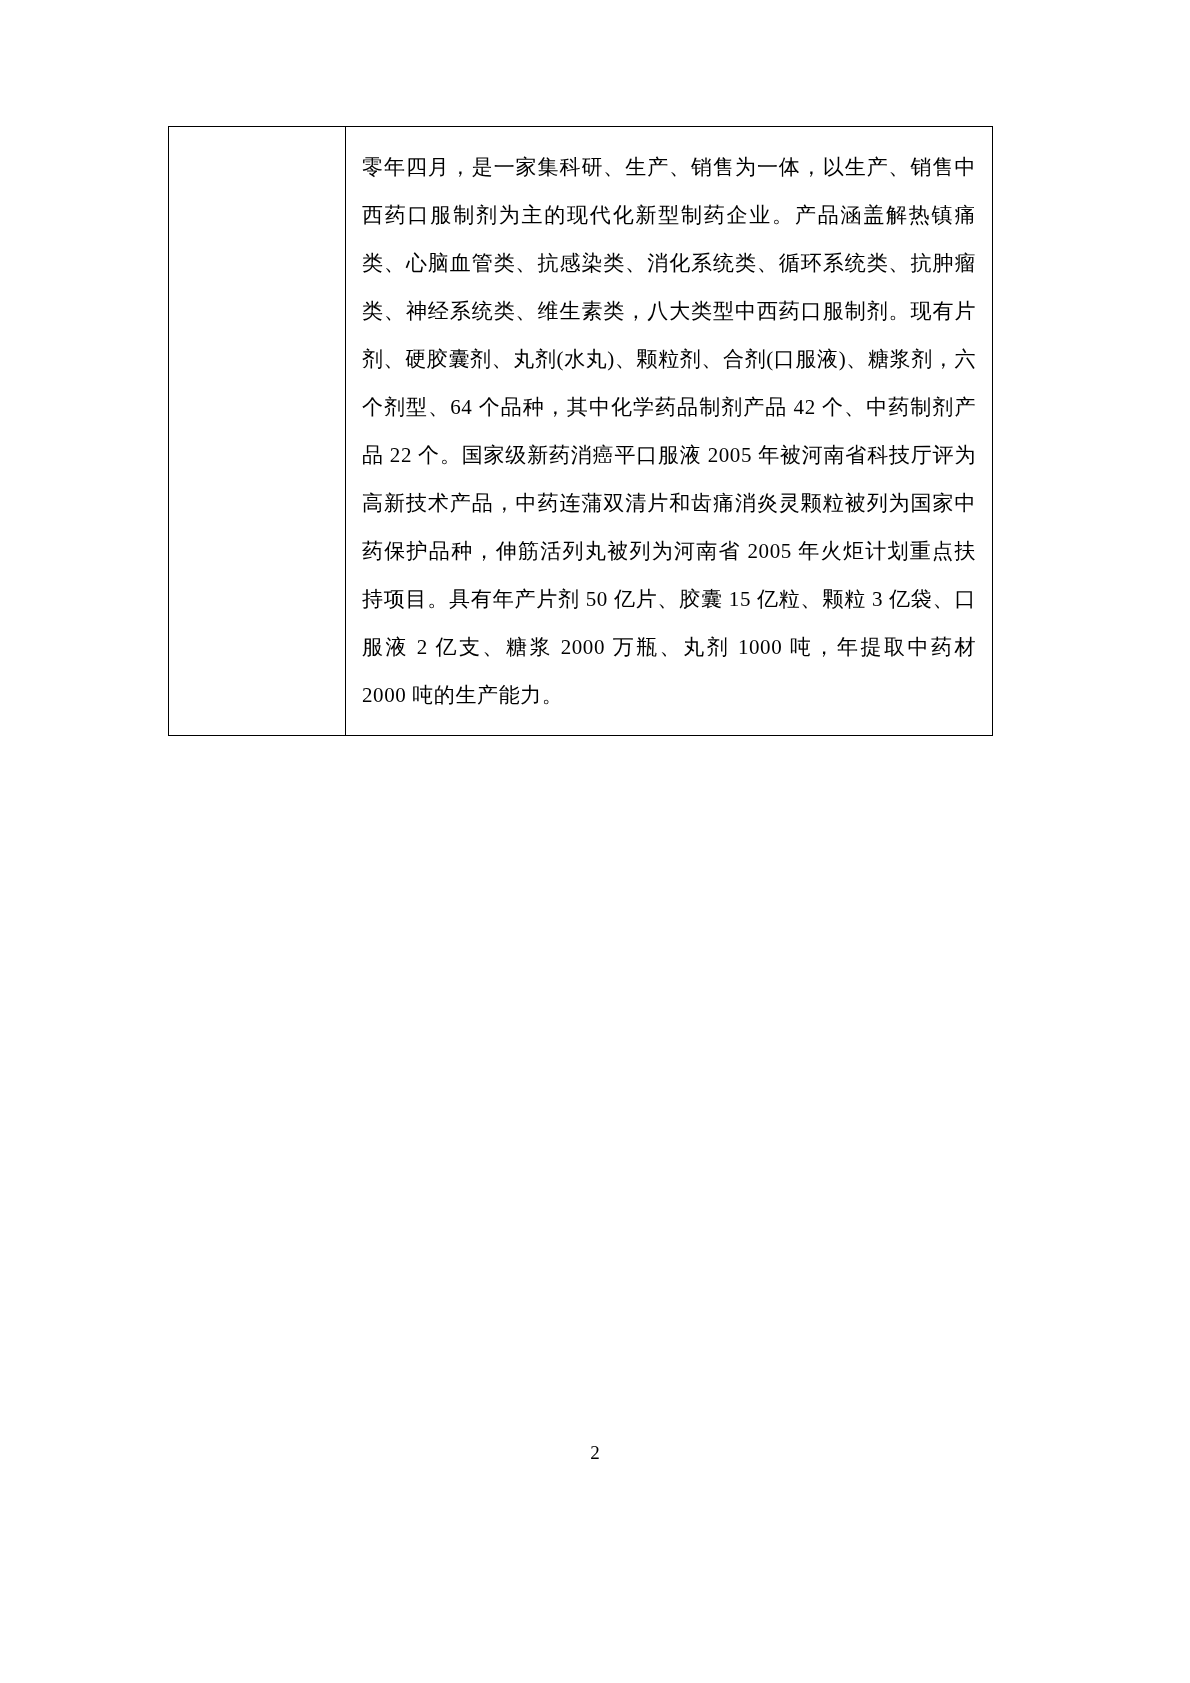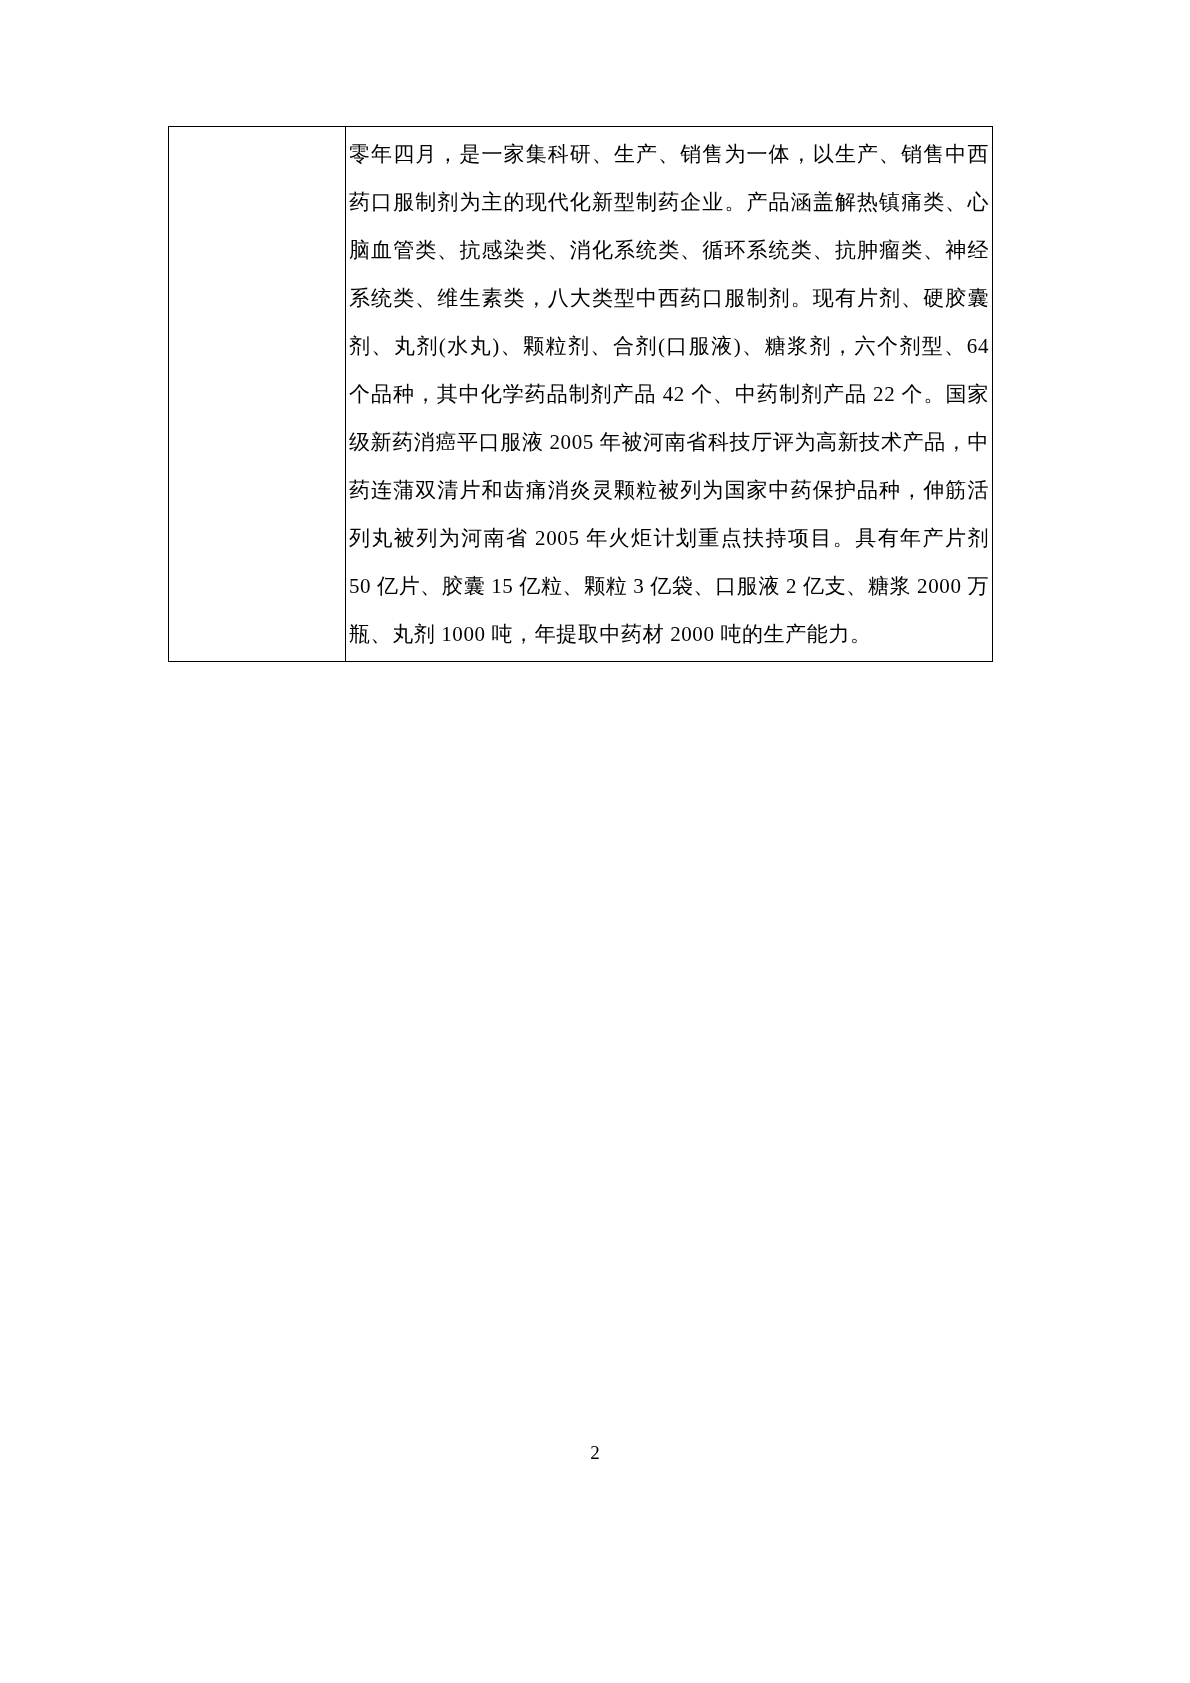--- a/index.html
+++ b/index.html
@@ -47,21 +47,21 @@
   }
 
   .body-text {
     font-family: "Liberation Serif", "DejaVu Serif", serif;
     font-size: 21px;
     line-height: 48px;
     text-align: justify;
     text-justify: inter-ideograph;
     letter-spacing: 0.6px;
     color: #000000;
-    margin: 3px;
+    margin: 16px;
     white-space: pre-wrap;
   }
 
   .page-number {
     position: absolute;
     top: 1442px;
     left: 0;
     width: 1190px;
     text-align: center;
     font-family: "Liberation Serif", "DejaVu Serif", serif;

